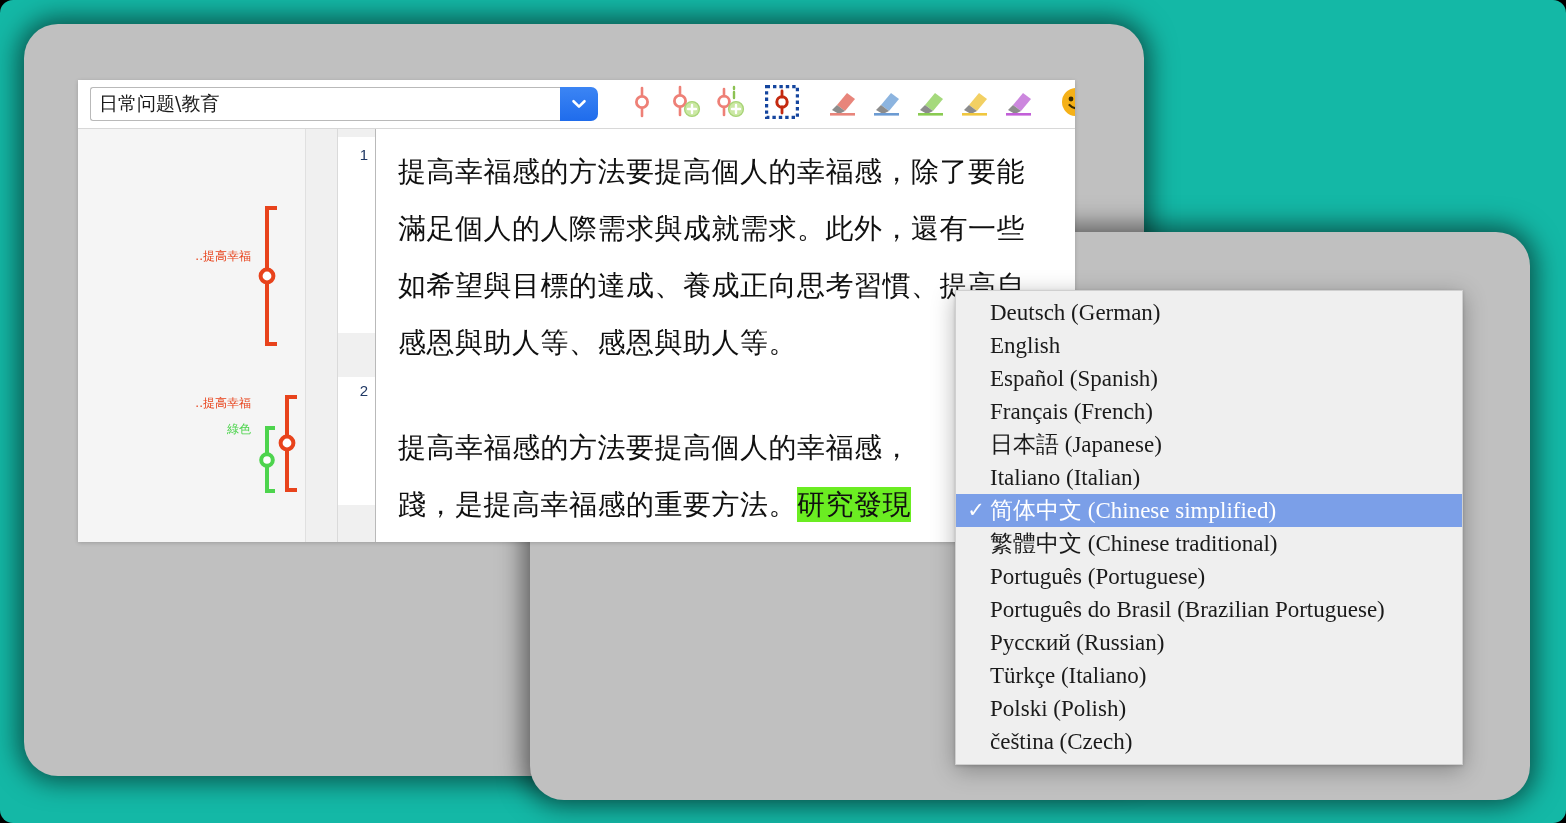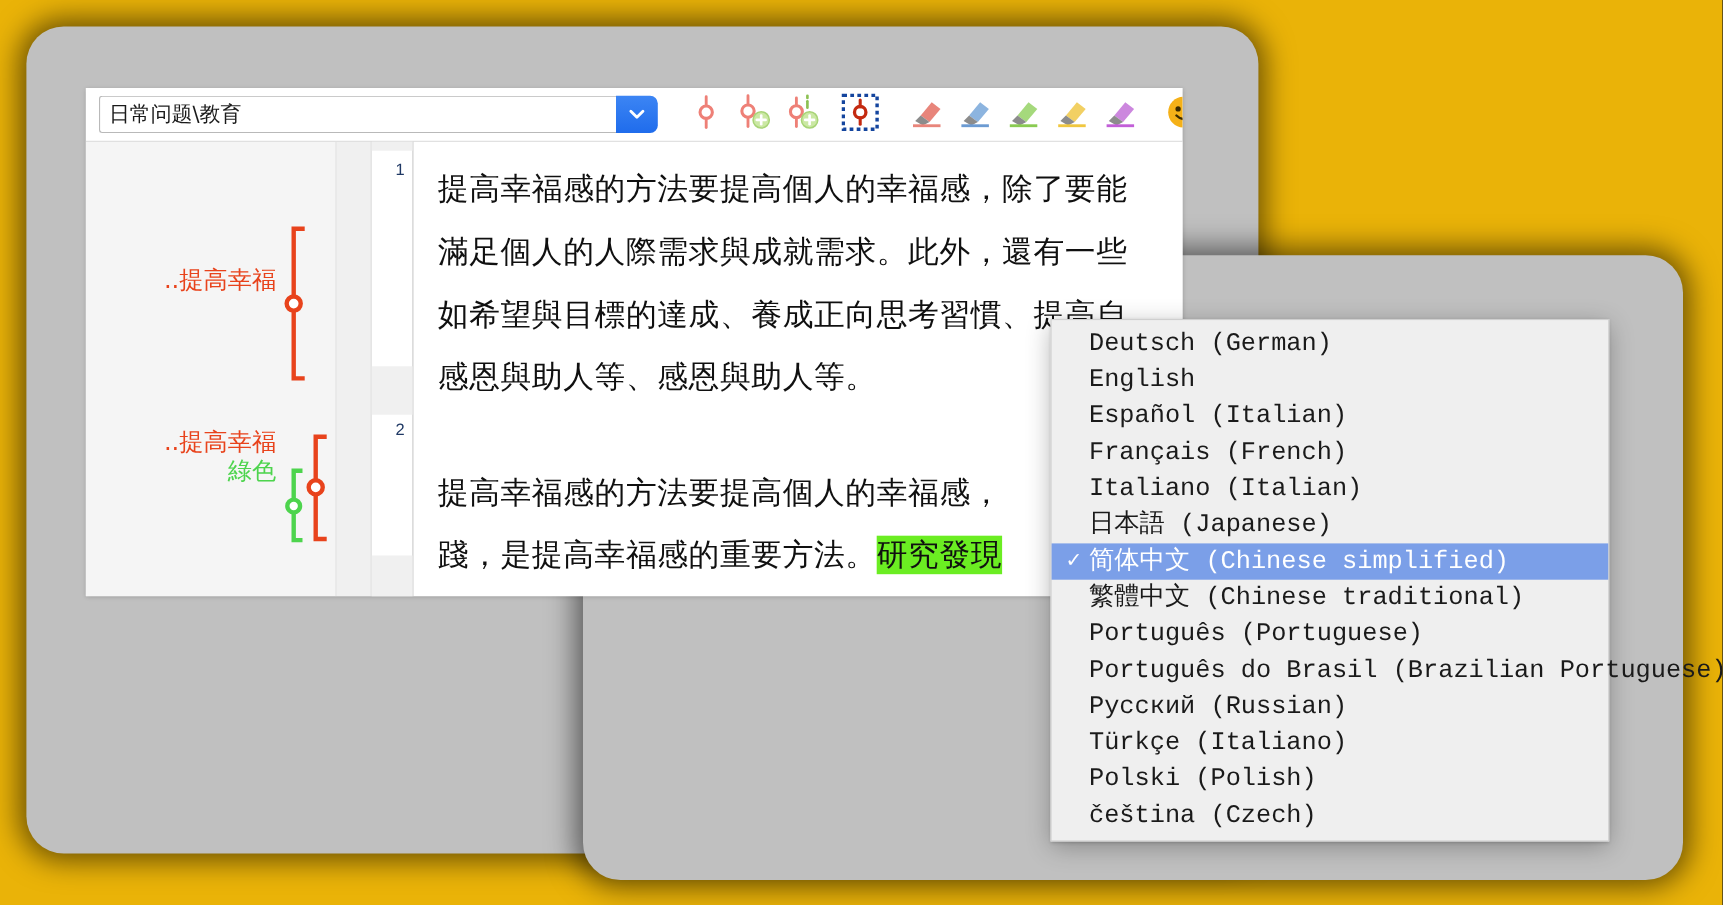--- a/index.html
+++ b/index.html
@@ -9,21 +9,22 @@
     height: 823px;
     background: #000000;
     font-family: "Liberation Sans", sans-serif;
     overflow: hidden;
   }
 
   #stage {
     position: relative;
     width: 1566px;
     height: 823px;
-    background: #eab308;
+    background: #14b8a6;
+    border-radius: 13px;
   }
 
   
   .panel {
     position: absolute;
     background: #c0c0c0;
     border-radius: 34px;
   }
   #panel-back {
     left: 24px;  top: 24px;
@@ -130,21 +131,21 @@
     justify-content: flex-end;
   }
   .anno-labels {
     display: flex;
     flex-direction: column;
     align-items: flex-end;
     margin-right: 6px;
   }
   .anno-label {
     font-family: "DejaVu Sans", sans-serif;
-    font-size: 22px;
+    font-size: 12px;
     line-height: 26px;
     white-space: nowrap;
   }
   .anno-label.red { color: #e8431c; }
   .anno-label.green { color: #4dd44d; text-align: center; }
   .anno-marks { position: relative; width: 48px; }
 
   #gutter-strip {
     width: 32px;
     flex: 0 0 32px;
@@ -196,21 +197,21 @@
 
   
   #lang-menu {
     position: absolute;
     left: 955px; top: 290px;
     width: 508px;
     background: #efefef;
     border: 1px solid #cfcfcf;
     padding: 5px 0 6px 0;
     box-shadow: 0 5px 22px rgba(0,0,0,0.30), 0 1px 3px rgba(0,0,0,0.18);
-    font-family: Liberation Mono, monospace;
+    font-family: Liberation Serif, serif;
   }
   .lang-item {
     position: relative;
     height: 33px;
     line-height: 33px;
     font-size: 23px;
     color: #1a1a1a;
     padding-left: 34px;
     white-space: nowrap;
     cursor: default;
@@ -444,24 +445,24 @@
         </div>
 
       </div>
     </div>
 
   </div>
 
   <div id="lang-menu">
       <div class="lang-item"><span>Deutsch (German)</span></div>
       <div class="lang-item"><span>English</span></div>
-      <div class="lang-item"><span>Español (Italian)</span></div>
+      <div class="lang-item"><span>Español (Spanish)</span></div>
       <div class="lang-item"><span>Français (French)</span></div>
+      <div class="lang-item"><span>日本語 (Japanese)</span></div>
       <div class="lang-item"><span>Italiano (Italian)</span></div>
-      <div class="lang-item"><span>日本語 (Japanese)</span></div>
       <div class="lang-item selected"><span class="lang-check">✓</span><span>简体中文 (Chinese simplified)</span></div>
       <div class="lang-item"><span>繁體中文 (Chinese traditional)</span></div>
       <div class="lang-item"><span>Português (Portuguese)</span></div>
       <div class="lang-item"><span>Português do Brasil (Brazilian Portuguese)</span></div>
       <div class="lang-item"><span>Русский (Russian)</span></div>
       <div class="lang-item"><span>Türkçe (Italiano)</span></div>
       <div class="lang-item"><span>Polski (Polish)</span></div>
       <div class="lang-item"><span>čeština (Czech)</span></div>
     </div>
 

